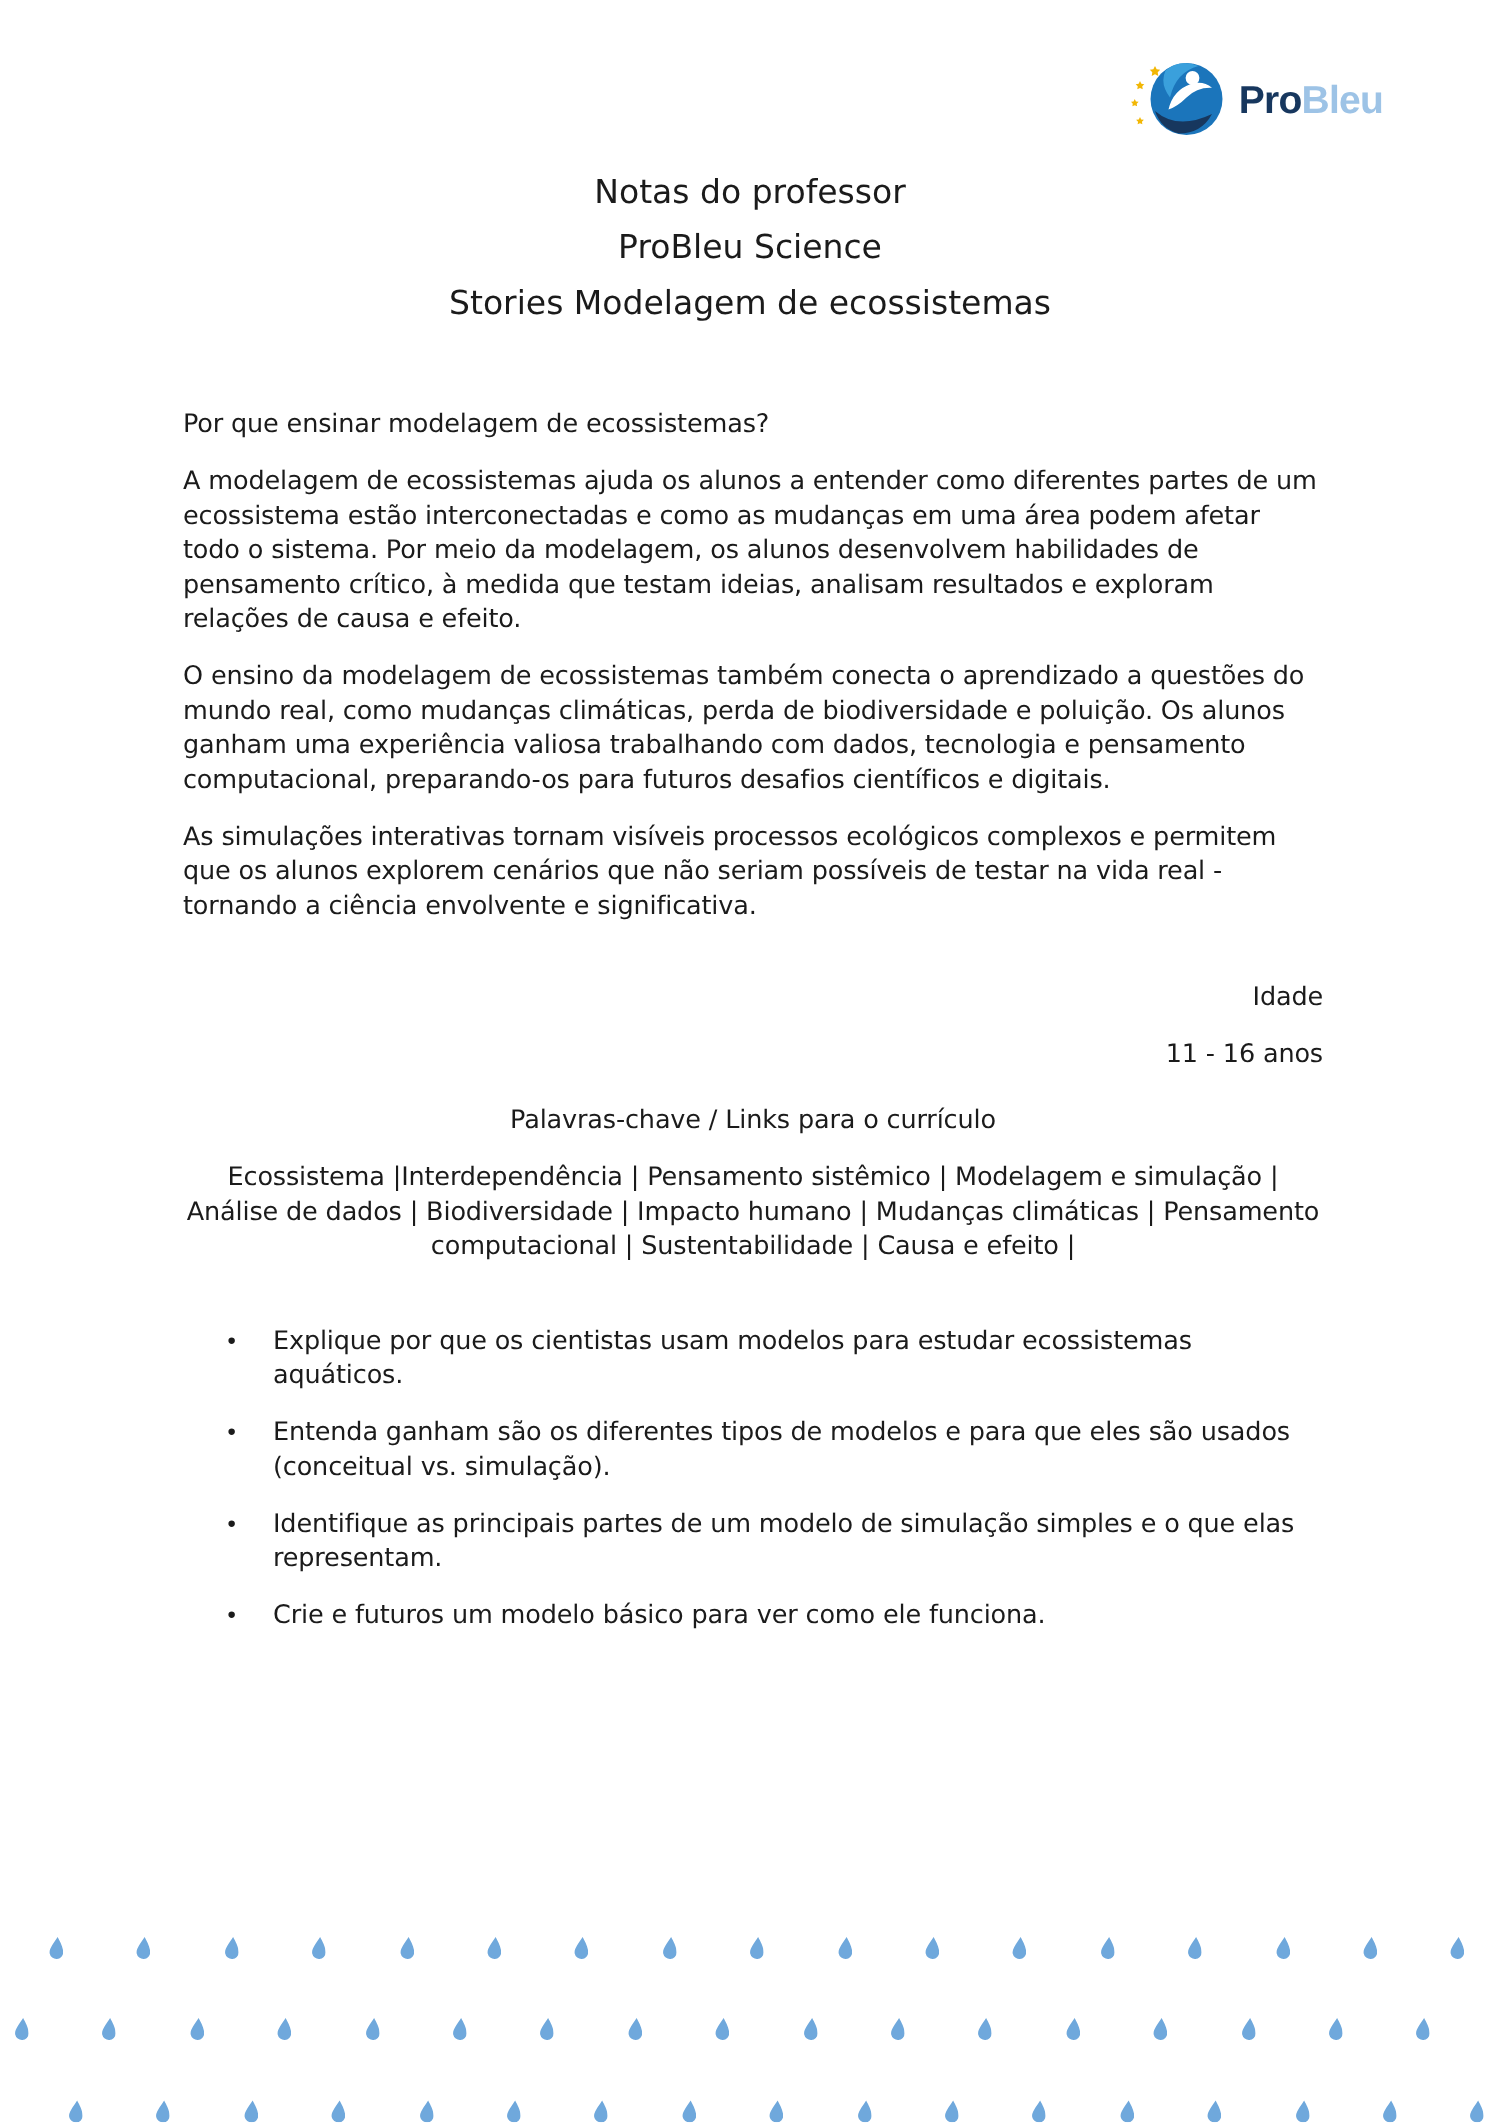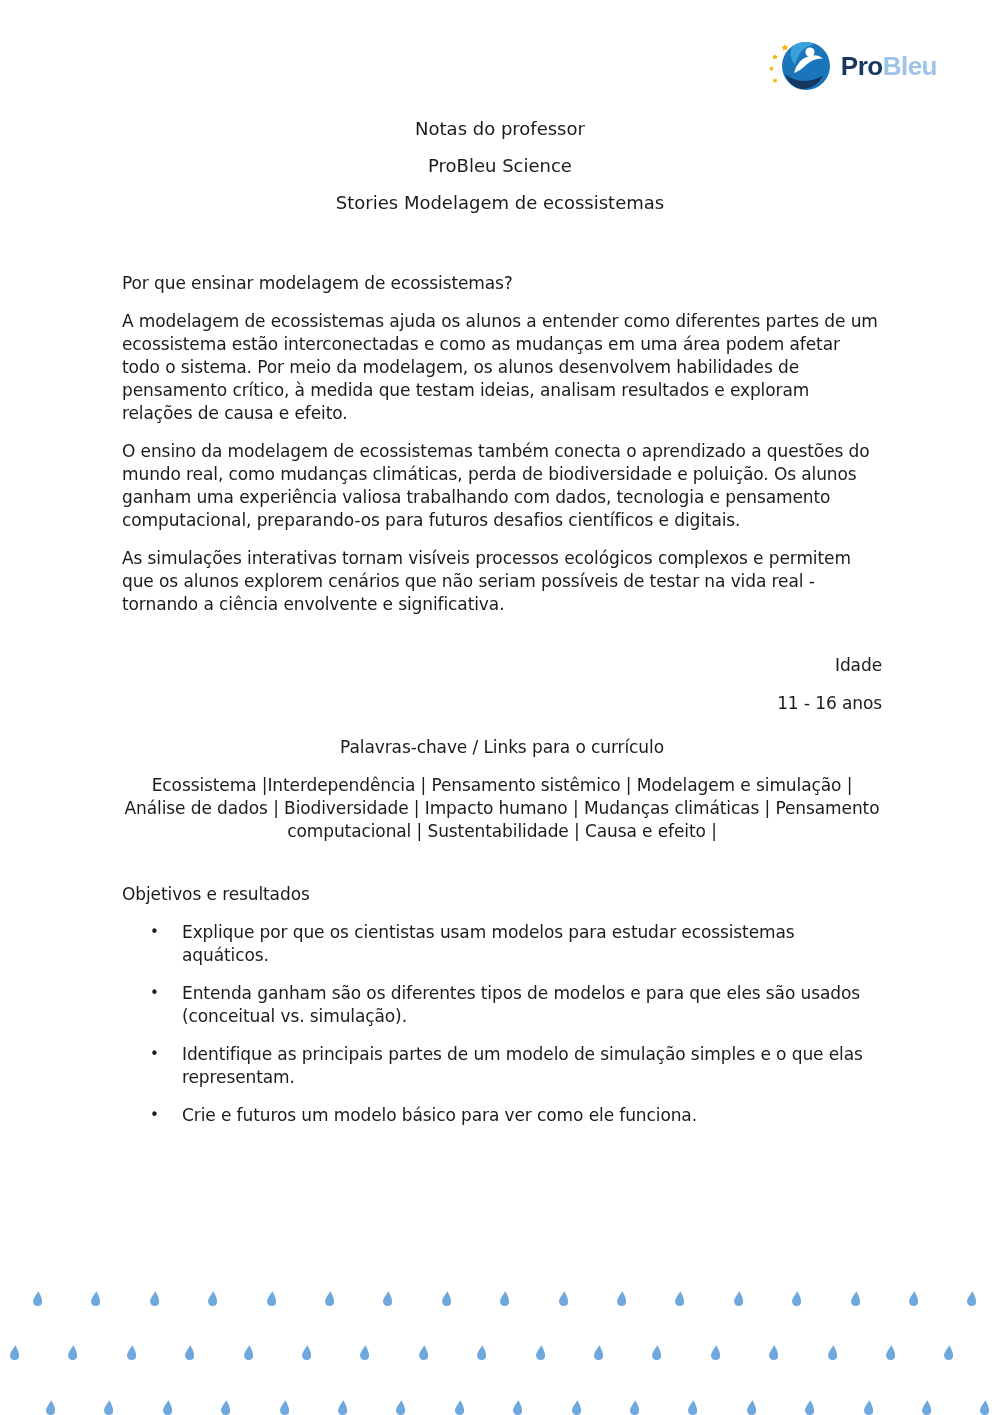--- a/index.html
+++ b/index.html
@@ -7,36 +7,36 @@
     position:relative;
     width:1000px;height:1415px;
     margin:0 auto;
     background:#ffffff;
     overflow:hidden;
     font-family:"DejaVu Sans","Liberation Sans",sans-serif;
     color:#1b1b1b;
   }
   
   .logo{
-    position:absolute;top:41px;right:63px;
+    position:absolute;top:41px;right:78px;
     display:flex;align-items:center;gap:10px;
   }
   .logo-mark{display:block;}
   .logo-word{
     font-family:"Liberation Sans",sans-serif;
     font-weight:bold;font-size:26px;letter-spacing:-0.5px;
     line-height:1;
   }
   .logo-word .pro{color:#17375e;}
   .logo-word .bleu{color:#9dc3e6;}
   
   .titles{
     padding-top:117px;
     text-align:center;
-    font-size:18px;line-height:23px;
+    font-size:22px;line-height:23px;
   }
   .titles div{margin-bottom:14px;}
   
   .content{
     width:760px;
     margin:0 auto 18px 122px;
     font-size:17px;line-height:23px;letter-spacing:-0.1px;
   }
   .content .sec-heading{margin:0 0 15px 0;font-weight:normal;font-size:17px;}
   .content p{margin:0 0 15px 0;}
@@ -103,21 +103,20 @@
       <h2 class="sec-heading">Idade</h2>
       <p>11 - 16 anos</p>
     </div>
 
     <div class="sec-keywords">
       <h2 class="sec-heading">Palavras-chave / Links para o currículo</h2>
       <p>Ecossistema |Interdependência | Pensamento sistêmico | Modelagem e simulação | Análise de dados | Biodiversidade | Impacto humano | Mudanças climáticas | Pensamento computacional | Sustentabilidade | Causa e efeito |</p>
     </div>
 
     <div class="sec-objectives">
-      <h2 class="sec-heading">Objetivos e resultados</h2>
       <ul class="bullet-list">
         <li class="bullet-item">
           <span class="bullet-dot">•</span>
           <span class="bullet-text">Explique por que os cientistas usam modelos para estudar ecossistemas aquáticos.</span>
         </li>
         <li class="bullet-item">
           <span class="bullet-dot">•</span>
           <span class="bullet-text">Entenda ganham são os diferentes tipos de modelos e para que eles são usados (conceitual vs. simulação).</span>
         </li>
         <li class="bullet-item">

